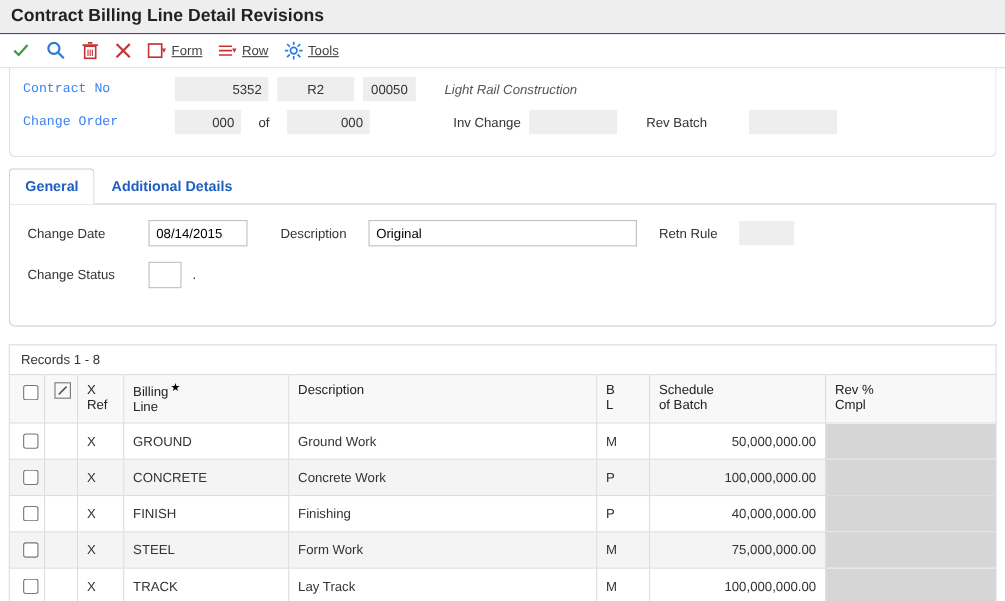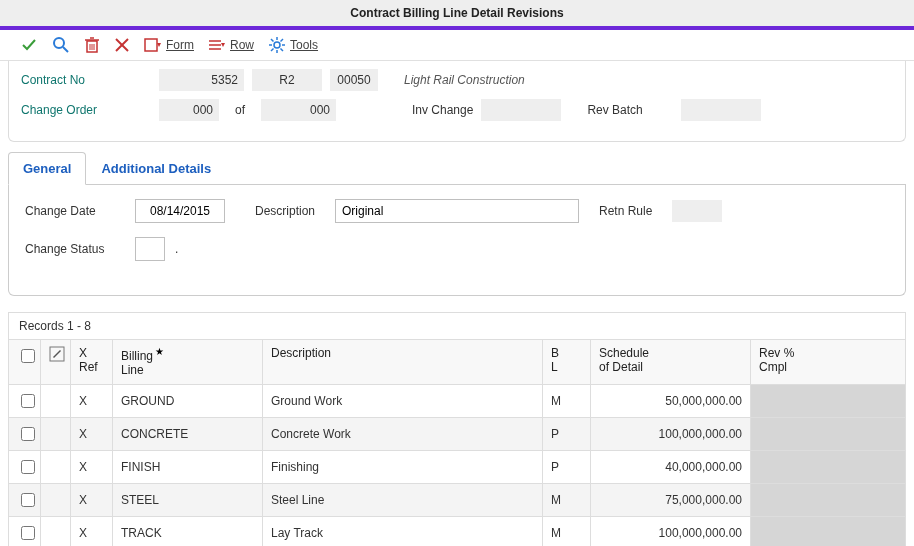--- a/index.html
+++ b/index.html
@@ -7,31 +7,30 @@
     margin: 0;
     font-family: Arial, Helvetica, sans-serif;
     font-size: 12px;
     color: #333;
     background: #fff;
     width: 914px;
   }
   .title-bar {
     background: #eeeeee;
     padding: 6px 10px;
-    font-size: 12px;
+    font-size: 16px;
     font-weight: bold;
     color: #222;
-    border-bottom: 4px solid #6d28d9;
-    text-align: center;
+    border-bottom: 1px solid #6d28d9;
   }
   .toolbar {
     display: flex;
     align-items: center;
     gap: 14px;
-    padding: 6px 20px;
+    padding: 6px 10px;
     border-bottom: 1px solid #e0e0e0;
   }
   .tool {
     display: flex;
     align-items: center;
     gap: 4px;
     cursor: pointer;
     color: #444;
   }
   .tool svg { display: block; }
@@ -43,21 +42,21 @@
     border-right: 1px solid #dcdcdc;
     border-bottom: 1px solid #dcdcdc;
     border-radius: 0 0 6px 6px;
   }
   .field-row {
     display: flex;
     align-items: center;
     gap: 8px;
     margin-bottom: 8px;
   }
-  .field-label { width: 130px; color: #0f766e; }
+  .field-label { width: 130px; color: #3b82f6; font-family: Liberation Mono, monospace; }
   .ro-input {
     background: #eeeeee;
     border: none;
     padding: 4px 6px;
     text-align: right;
     font-size: 12px;
     color: #333;
   }
   .desc-text { font-style: italic; color: #555; margin-left: 18px; }
   .mid-label { margin: 0 8px; }
@@ -224,21 +223,21 @@
 </div>
 
 <div class="tabs">
   <div class="tab active">General</div>
   <div class="tab">Additional Details</div>
 </div>
 
 <div class="tab-panel">
   <div class="tp-row">
     <span class="tp-label">Change Date</span>
-    <input class="txt-input" style="width: 90px; text-align: center;" value="08/14/2015">
+    <input class="txt-input" style="width: 90px;" value="08/14/2015">
     <span style="width:30px"></span>
     <span class="tp-label" style="width:80px">Description</span>
     <input class="txt-input" style="width: 244px;" value="Original">
     <span style="width:20px"></span>
     <span>Retn Rule</span>
     <input class="ro-input" style="width: 50px; margin-left: 20px;" readonly="" value="">
   </div>
   <div class="tp-row">
     <span class="tp-label">Change Status</span>
     <input class="txt-input" style="width: 30px;" value="">
@@ -274,21 +273,21 @@
       <th>
           <div class="th-line"><span>Billing</span><span class="sort-star">★</span><br><span>Line</span></div>
         </th>
       <th>
           <div class="th-line">Description</div>
         </th>
       <th>
           <div class="th-line"><span>B</span><br><span>L</span></div>
         </th>
       <th>
-          <div class="th-line"><span>Schedule</span><br><span>of Detail</span></div>
+          <div class="th-line"><span>Schedule</span><br><span>of Batch</span></div>
         </th>
       <th>
           <div class="th-line"><span>Rev %</span><br><span>Cmpl</span></div>
         </th>
     </tr>
   </thead>
   <tbody id="grid-body">
       <tr>
         <td class="center"><input type="checkbox" class="chk" style=""></td>
         <td class="center"></td>
@@ -317,21 +316,21 @@
         <td>Finishing</td>
         <td>P</td>
         <td class="right">40,000,000.00</td>
         <td class="rev-cell"></td>
       </tr>
       <tr class="striped">
         <td class="center"><input type="checkbox" class="chk" style=""></td>
         <td class="center"></td>
         <td>X</td>
         <td>STEEL</td>
-        <td>Steel Line</td>
+        <td>Form Work</td>
         <td>M</td>
         <td class="right">75,000,000.00</td>
         <td class="rev-cell"></td>
       </tr>
       <tr>
         <td class="center"><input type="checkbox" class="chk" style=""></td>
         <td class="center"></td>
         <td>X</td>
         <td>TRACK</td>
         <td>Lay Track</td>

